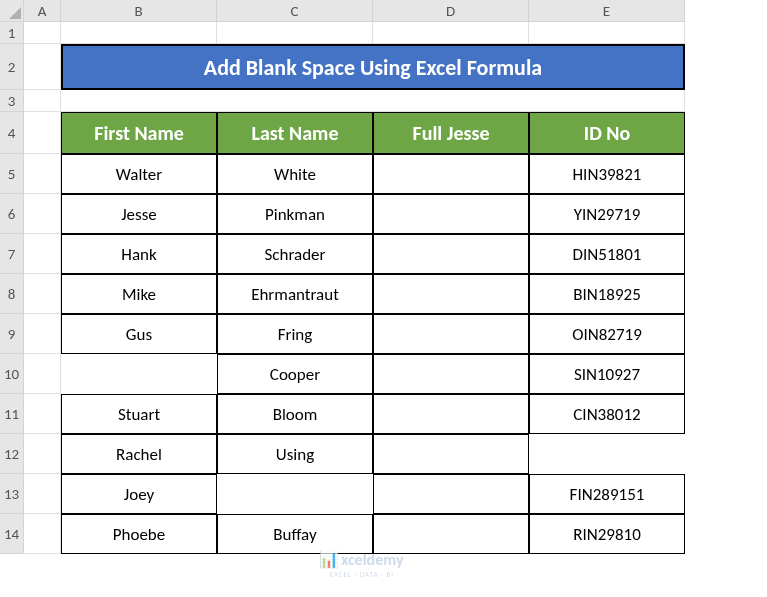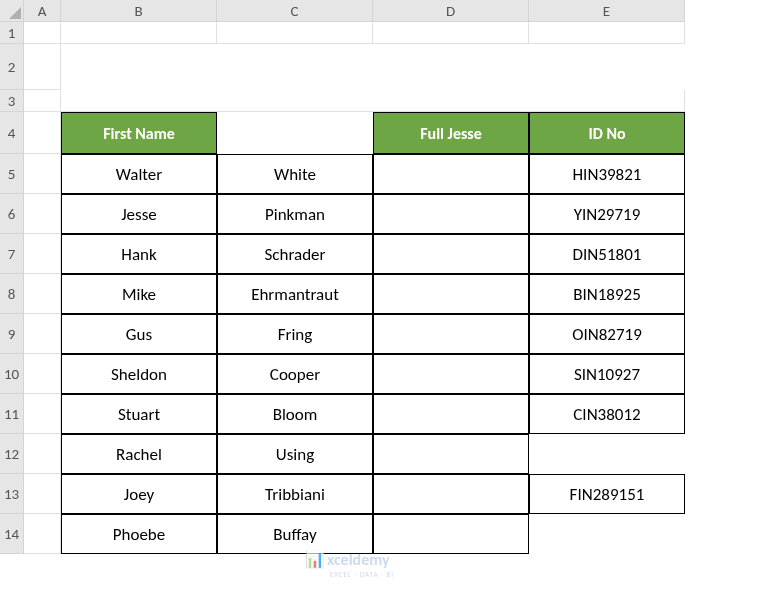--- a/index.html
+++ b/index.html
@@ -74,21 +74,21 @@
       font-size: 22px;
       display: flex;
       align-items: center;
       justify-content: center;
       border: 2px solid #000;
     }
     .header-cell {
       background: #6ea646;
       color: #fff;
       font-weight: bold;
-      font-size: 16px;
+      font-size: 20px;
       display: flex;
       align-items: center;
       justify-content: center;
       border: 1px solid #000;
     }
     .data-cell {
       background: #fff;
       color: #000;
       font-size: 17px;
       display: flex;
@@ -98,21 +98,21 @@
     }
     .empty-row4 {
       grid-column: 3 / 7;
       grid-row: 4;
       background: #fff;
       border-right: 1px solid #e0e0e0;
       border-bottom: 1px solid #e0e0e0;
     }
     .watermark {
       position: absolute;
-      left: 305px;
+      left: 319px;
       top: 550px;
       font-size: 16px;
       color: #b8cce4;
       opacity: 0.7;
       font-weight: 600;
       pointer-events: none;
     }
     .watermark-sub {
       position: absolute;
       left: 330px;
@@ -141,28 +141,30 @@
 
   <div class="row-header">1</div>
   <div class="cell"></div>
   <div class="cell"></div>
   <div class="cell"></div>
   <div class="cell"></div>
   <div class="cell"></div>
 
   <div class="row-header" style="grid-row:3">2</div>
   <div class="cell" style="grid-row:3"></div>
+  <div class="title-cell">Add Blank Space Using Excel Formula</div>
 
   <div class="row-header" style="grid-row:4">3</div>
   <div class="cell" style="grid-row:4"></div>
   <div class="empty-row4"></div>
 
   <div class="row-header" style="grid-row:5">4</div>
   <div class="cell" style="grid-row:5"></div>
   <div class="header-cell" style="grid-row:5;grid-column:3">First Name</div>
+  <div class="header-cell" style="grid-row:5;grid-column:4">Last Name</div>
   <div class="header-cell" style="grid-row:5;grid-column:5">Full Jesse</div>
   <div class="header-cell" style="grid-row:5;grid-column:6">ID No</div>
 
   <div class="row-header" style="grid-row:6">5</div>
   <div class="cell" style="grid-row:6"></div>
   <div class="data-cell" style="grid-row:6;grid-column:3">Walter</div>
   <div class="data-cell" style="grid-row:6;grid-column:4">White</div>
   <div class="data-cell" style="grid-row:6;grid-column:5"></div>
   <div class="data-cell" style="grid-row:6;grid-column:6">HIN39821</div>
 
@@ -189,46 +191,45 @@
 
   <div class="row-header" style="grid-row:10">9</div>
   <div class="cell" style="grid-row:10"></div>
   <div class="data-cell" style="grid-row:10;grid-column:3">Gus</div>
   <div class="data-cell" style="grid-row:10;grid-column:4">Fring</div>
   <div class="data-cell" style="grid-row:10;grid-column:5"></div>
   <div class="data-cell" style="grid-row:10;grid-column:6">OIN82719</div>
 
   <div class="row-header" style="grid-row:11">10</div>
   <div class="cell" style="grid-row:11"></div>
-  <div class="data-cell" style="grid-row:11;grid-column:3">Sheldon</div>
   <div class="data-cell" style="grid-row:11;grid-column:4">Cooper</div>
   <div class="data-cell" style="grid-row:11;grid-column:5"></div>
   <div class="data-cell" style="grid-row:11;grid-column:6">SIN10927</div>
 
   <div class="row-header" style="grid-row:12">11</div>
   <div class="cell" style="grid-row:12"></div>
   <div class="data-cell" style="grid-row:12;grid-column:3">Stuart</div>
   <div class="data-cell" style="grid-row:12;grid-column:4">Bloom</div>
   <div class="data-cell" style="grid-row:12;grid-column:5"></div>
   <div class="data-cell" style="grid-row:12;grid-column:6">CIN38012</div>
 
   <div class="row-header" style="grid-row:13">12</div>
   <div class="cell" style="grid-row:13"></div>
   <div class="data-cell" style="grid-row:13;grid-column:3">Rachel</div>
   <div class="data-cell" style="grid-row:13;grid-column:4">Using</div>
   <div class="data-cell" style="grid-row:13;grid-column:5"></div>
 
   <div class="row-header" style="grid-row:14">13</div>
   <div class="cell" style="grid-row:14"></div>
   <div class="data-cell" style="grid-row:14;grid-column:3">Joey</div>
-  <div class="data-cell" style="grid-row:14;grid-column:4">Tribbiani</div>
   <div class="data-cell" style="grid-row:14;grid-column:5"></div>
   <div class="data-cell" style="grid-row:14;grid-column:6">FIN289151</div>
 
   <div class="row-header" style="grid-row:15">14</div>
   <div class="cell" style="grid-row:15"></div>
   <div class="data-cell" style="grid-row:15;grid-column:3">Phoebe</div>
   <div class="data-cell" style="grid-row:15;grid-column:4">Buffay</div>
   <div class="data-cell" style="grid-row:15;grid-column:5"></div>
+  <div class="data-cell" style="grid-row:15;grid-column:6">RIN29810</div>
 </div>
 
 <div class="watermark"><span class="watermark-icon">📊</span><span>xceldemy</span></div>
 <div class="watermark-sub">EXCEL · DATA · BI</div>
 
 </body></html>

